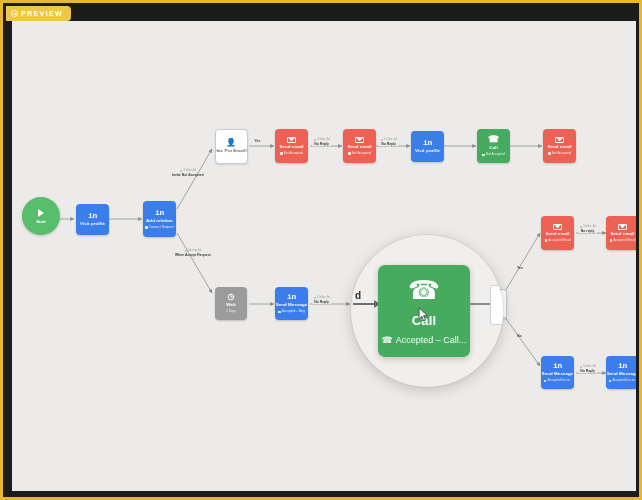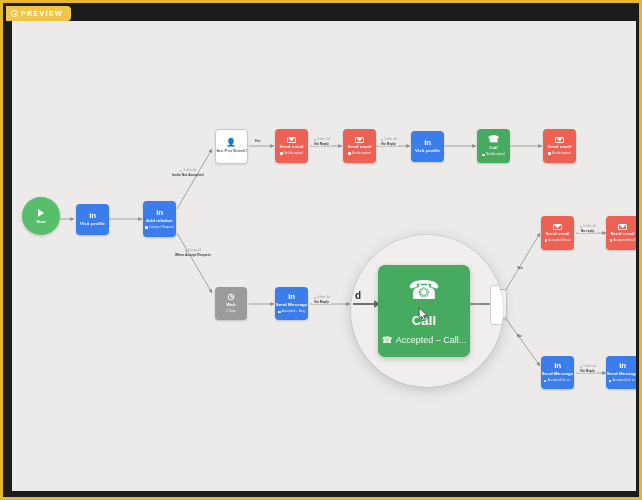--- a/index.html
+++ b/index.html
@@ -84,21 +84,21 @@
   .n-gray{background:#9b9b9b;box-shadow:0 1px 2px rgba(0,0,0,.18);}
   .n-white{
     background:#ffffff;color:#555;
     border:1px solid #c9c9c9;
     box-shadow:0 1px 2px rgba(0,0,0,.12);
   }
   .n-white .ntitle{color:#6b6b6b;}
   .n-white .nicon{color:#7a7a7a;}
 
   .li-icon{font-size:8px;font-weight:bold;font-style:normal;
-           font-family:Liberation Sans, sans-serif;letter-spacing:-.3px;}
+           font-family:Liberation Mono, monospace;letter-spacing:-.3px;}
   .mail-icon{
     width:9px;height:6.5px;border:1.1px solid #fff;border-radius:1px;
     box-sizing:border-box;position:relative;display:block;
   }
   .mail-icon:before{
     content:"";position:absolute;left:.4px;top:.3px;
     width:6.3px;height:3.6px;
     border-left:1.1px solid #fff;border-right:1.1px solid #fff;
     transform:rotate(0deg);
     border-radius:0;

